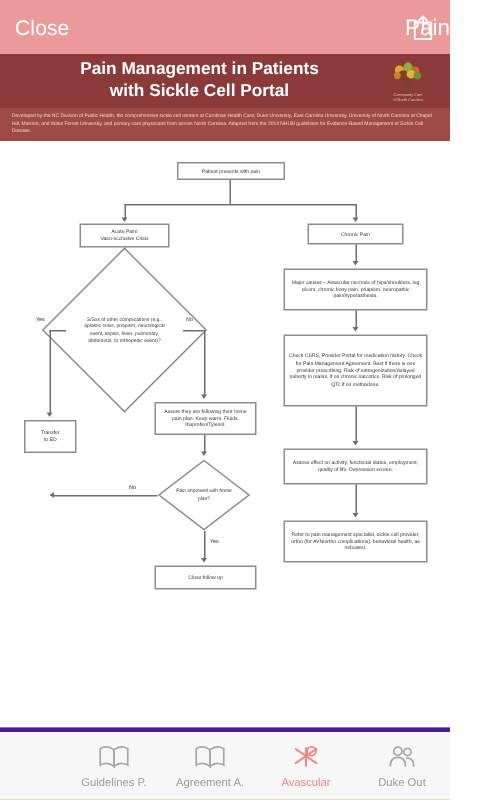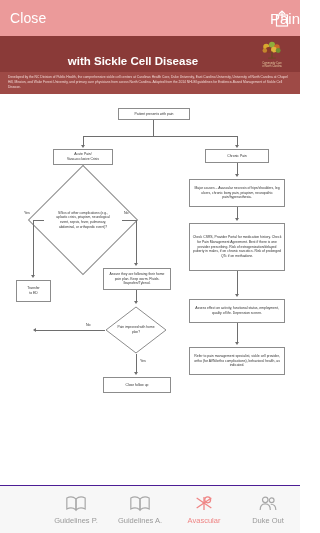--- a/index.html
+++ b/index.html
@@ -71,21 +71,21 @@
   }
   .arrow.left {
     border-top:2.5px solid transparent; border-bottom:2.5px solid transparent;
     border-right:3.5px solid #6e6e6e; border-left:0;
   }
   .elabel { position:absolute; font-size:3.6px; color:#333; }
 
   
   .tabbar {
     position:absolute; bottom:0; left:0; width:300px; height:48px;
-    background:#f7f7f7; border-top:1px solid #4c1d95;
+    background:#f7f7f7; border-top:3px solid #4c1d95;
     display:flex;
     padding-left:44px;
   }
   .tab { flex:1; display:flex; flex-direction:column; align-items:center; justify-content:center; gap:3px; }
   .tab-label { font-size:7.5px; color:#9a9a9a; }
   .tab.active .tab-label { color:#ef8585; }
   .tab-icon { width:22px; height:18px; display:flex; align-items:center; justify-content:center; }
 </style>
 </head>
 <body>
@@ -99,22 +99,22 @@
       <svg viewBox="0 0 16 18" width="16" height="18">
         <rect x="2.5" y="6" width="11" height="11" fill="none" stroke="#fff" stroke-width="1.2"></rect>
         <line x1="8" y1="2" x2="8" y2="11" stroke="#fff" stroke-width="1.2"></line>
         <polyline points="5,5 8,2 11,5" fill="none" stroke="#fff" stroke-width="1.2"></polyline>
       </svg>
     </div>
   </div>
 
   <div class="banner">
     <div class="banner-title">
-      <br>
-      <span>with Sickle Cell Disease</span>
+      <span>Pain Management in Patients</span><br>
+      <span>with Sickle Cell Portal</span>
     </div>
     <div class="logo">
       <svg viewBox="0 0 34 22" width="34" height="21">
         <circle cx="11" cy="7" r="3.2" fill="#d8a92e"></circle>
         <circle cx="17" cy="5" r="3.2" fill="#8fae3c"></circle>
         <circle cx="22" cy="7.5" r="3" fill="#c96b2a"></circle>
         <circle cx="13.5" cy="10.5" r="3.2" fill="#8a3a2a"></circle>
         <circle cx="19" cy="10" r="3" fill="#e0b63c"></circle>
         <circle cx="23.5" cy="11" r="2.6" fill="#6f8f32"></circle>
         <circle cx="9.5" cy="11" r="2.4" fill="#c4862c"></circle>
@@ -215,21 +215,21 @@
       <span class="tab-label">Guidelines P.</span>
     </div>
 
     <div class="tab">
       <span class="tab-icon">
         <svg viewBox="0 0 24 18" width="22" height="17">
           <path d="M12 4 C9 1.5 5 1.5 2 3 L2 15 C5 13.5 9 13.5 12 16 Z" fill="none" stroke="#a8a8a8" stroke-width="1.3"></path>
           <path d="M12 4 C15 1.5 19 1.5 22 3 L22 15 C19 13.5 15 13.5 12 16 Z" fill="none" stroke="#a8a8a8" stroke-width="1.3"></path>
         </svg>
       </span>
-      <span class="tab-label">Guidelines A.</span>
+      <span class="tab-label">Agreement A.</span>
     </div>
 
     <div class="tab active">
       <span class="tab-icon">
         <svg viewBox="0 0 24 18" width="22" height="17">
           <path d="M4 3 L20 14" stroke="#ef8585" stroke-width="1.4" fill="none"></path>
           <path d="M4 14 L20 3" stroke="#ef8585" stroke-width="1.4" fill="none"></path>
           <path d="M12 2 L12 16" stroke="#ef8585" stroke-width="1.4" fill="none"></path>
           <circle cx="16" cy="5" r="3.2" fill="none" stroke="#ef8585" stroke-width="1.4"></circle>
         </svg>

